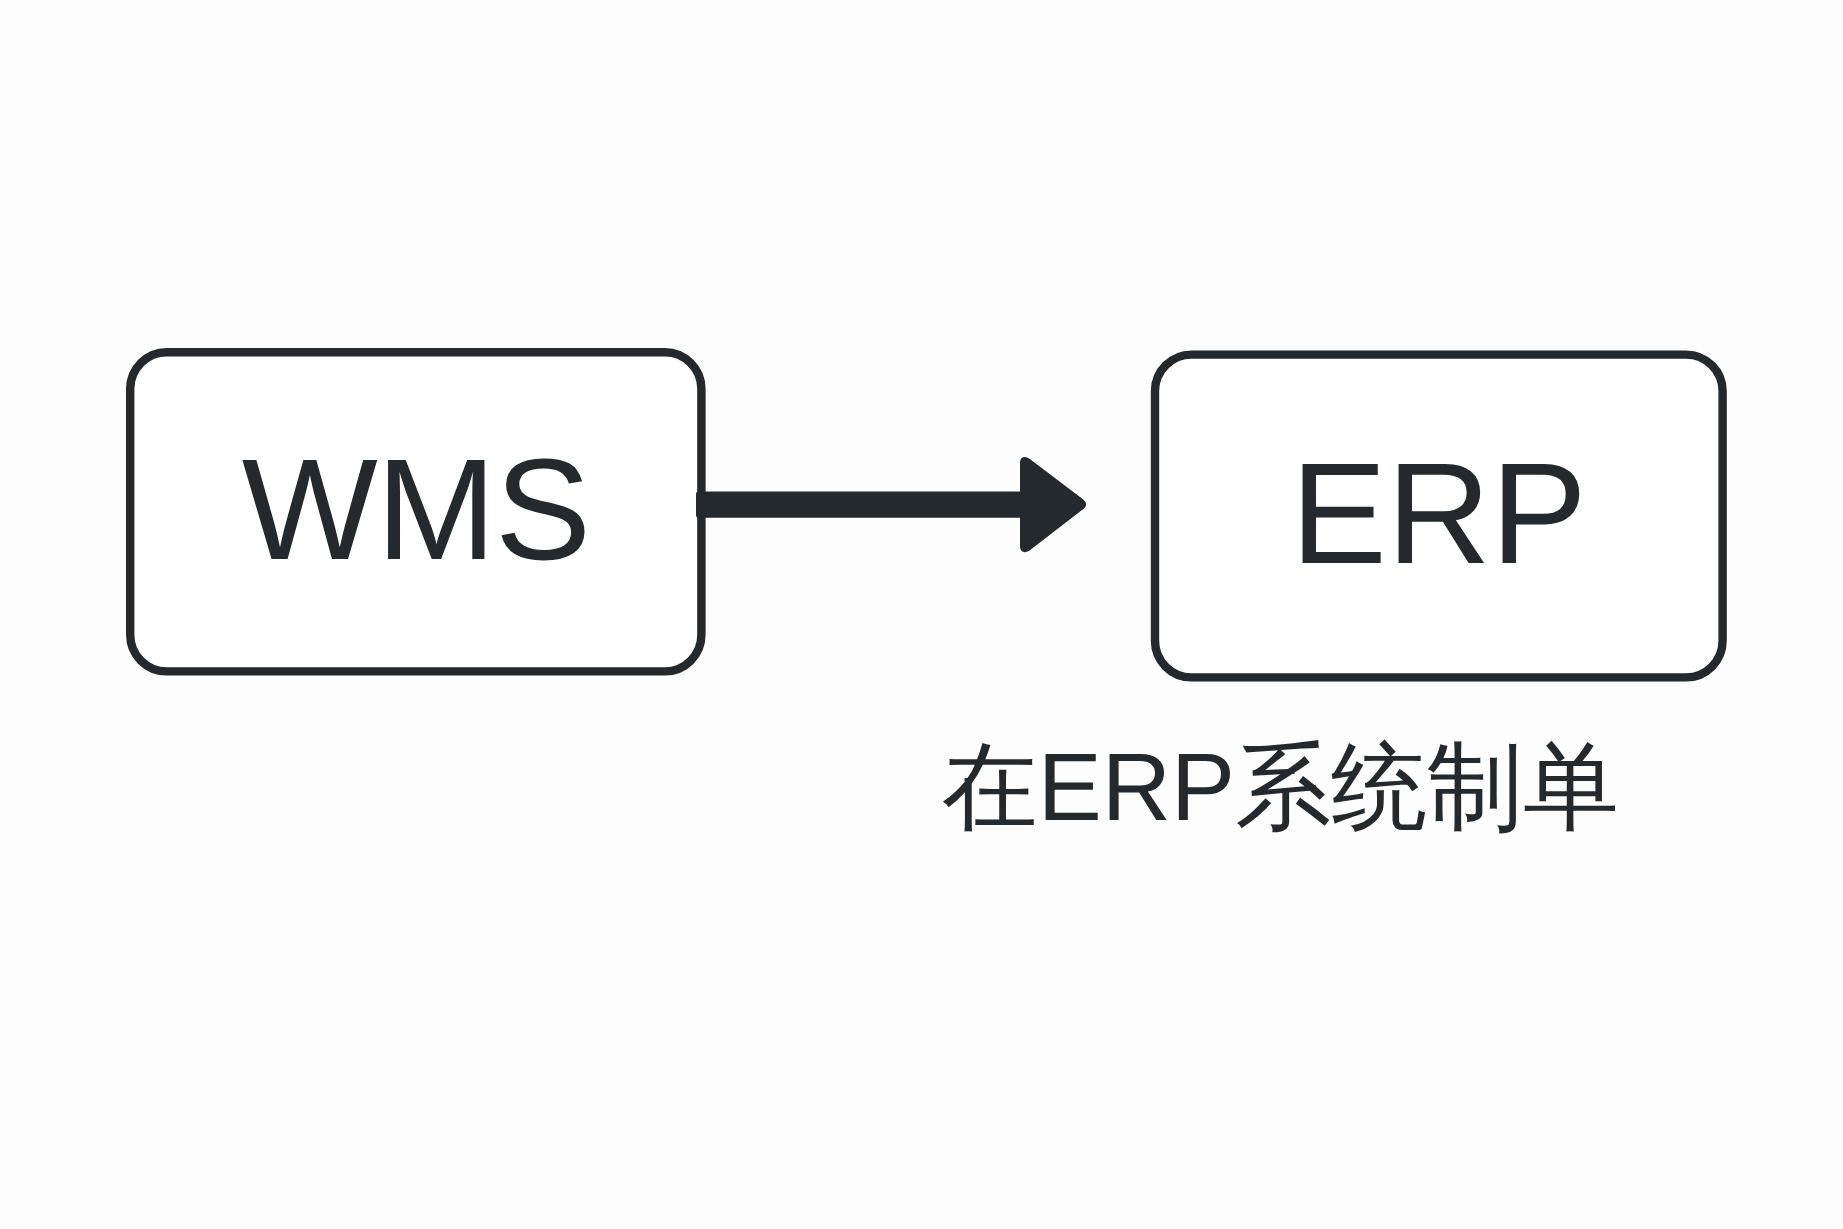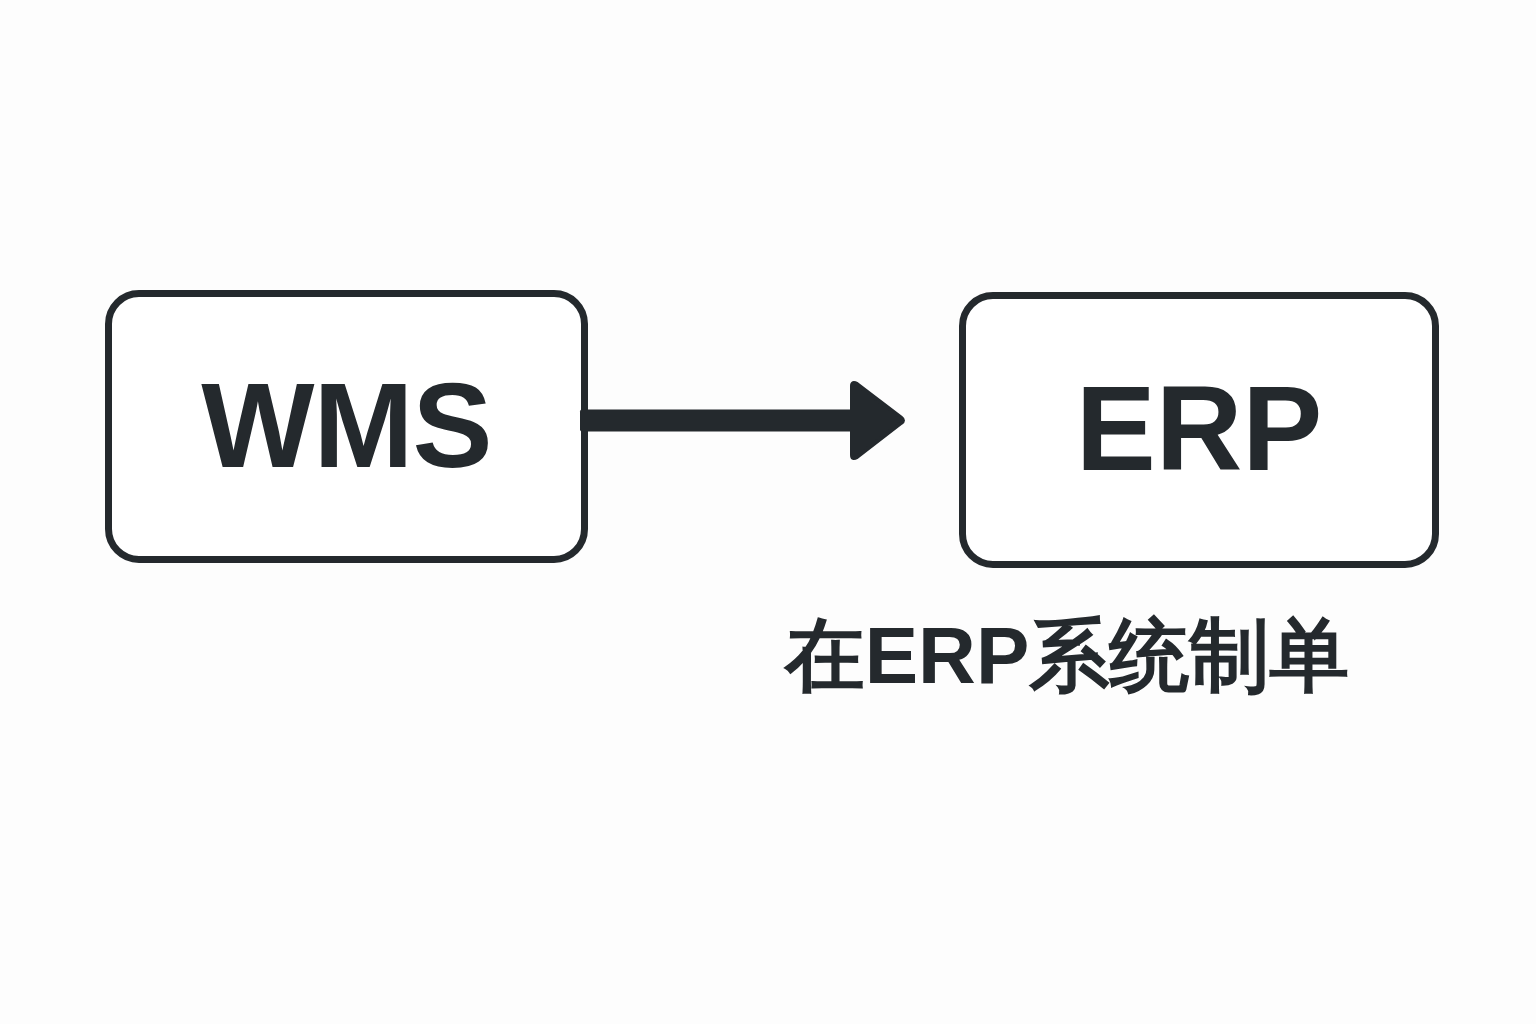--- a/index.html
+++ b/index.html
@@ -27,21 +27,21 @@
     box-sizing: border-box;
     background: #ffffff;
     border: 7px solid #24292d;
     border-radius: 34px;
     display: flex;
     align-items: center;
     justify-content: center;
   }
   .node-label {
     font-size: 118px;
-    font-weight: bold;
+    font-weight: normal;
     letter-spacing: 0px;
     color: #24292d;
     line-height: 1;
     white-space: nowrap;
     -webkit-font-smoothing: antialiased;
   }
 
   #node-wms {
     left: 105px;
     top: 290px;
@@ -78,21 +78,21 @@
   }
 
   
   #caption {
     position: absolute;
     left: 706px;
     top: 611px;
     width: 722px;
     text-align: center;
     font-size: 80px;
-    font-weight: bold;
+    font-weight: normal;
     color: #24292d;
     line-height: 1.12;
     letter-spacing: 0px;
     white-space: nowrap;
   }
 </style>
 </head>
 <body>
 
 <div id="canvas">

